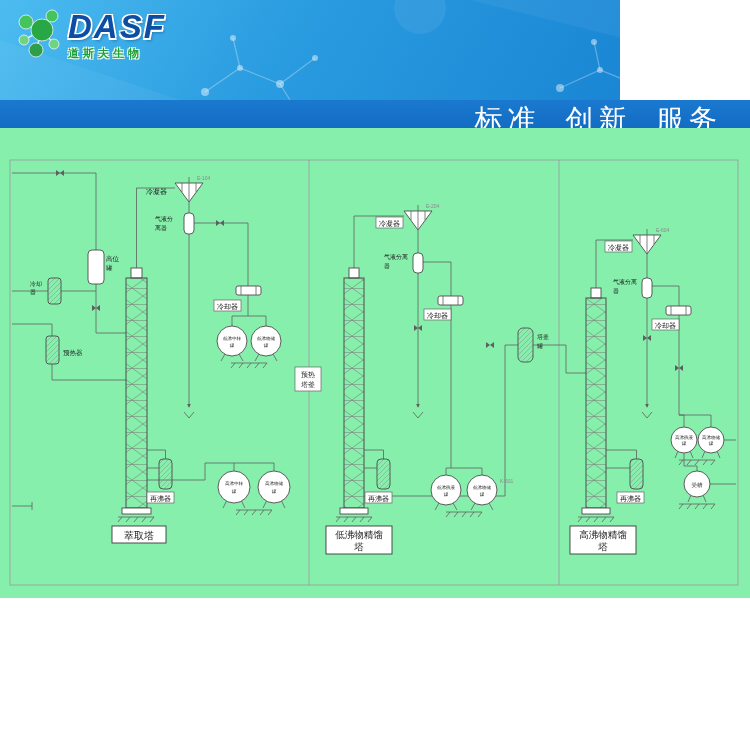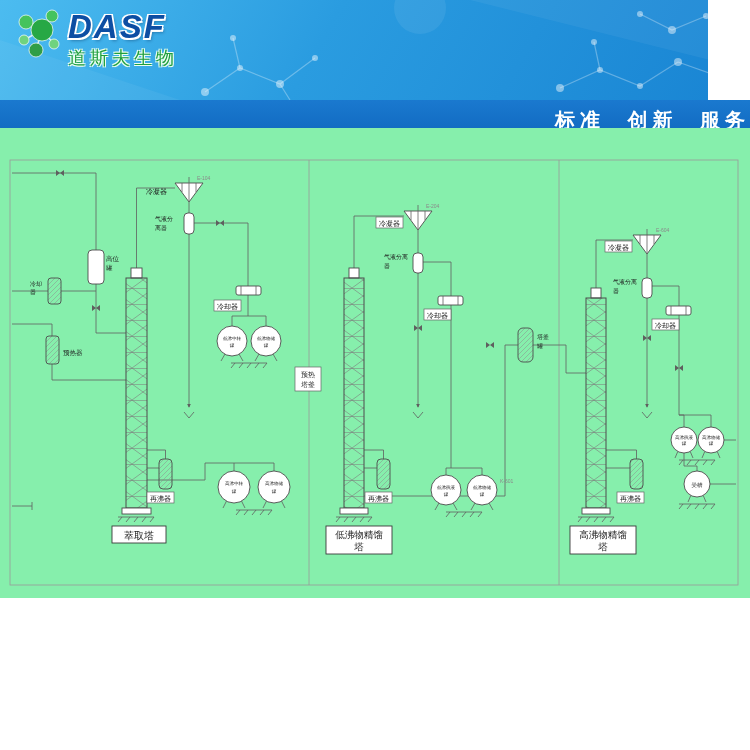--- a/index.html
+++ b/index.html
@@ -1,28 +1,28 @@
 <!DOCTYPE html>
 <html><head>
 <meta charset="utf-8">
 <style>
   html,body{margin:0;padding:0}
   body{width:750px;height:750px;background:#ffffff;font-family:"Liberation Sans",sans-serif;overflow:hidden;position:relative}
   
-  .banner{position:relative;width:708px;height:100px;background:linear-gradient(120deg,#4cbcf0 0%,#2a9ce0 45%,#1a86d4 100%);overflow:hidden}
+  .banner{position:relative;width:620px;height:100px;background:linear-gradient(120deg,#4cbcf0 0%,#2a9ce0 45%,#1a86d4 100%);overflow:hidden}
   .banner .pat{position:absolute;left:0;top:0;z-index:0}
   .logo{position:absolute;left:12px;top:4px;display:flex;align-items:flex-start;z-index:2}
   .logo-text{margin-left:4px;margin-top:6px}
   .brand{font-size:33px;font-weight:bold;font-style:italic;letter-spacing:2px;color:#0d4ea3;
          text-shadow:-1.5px -1.5px 0 #fff,1.5px -1.5px 0 #fff,-1.5px 1.5px 0 #fff,1.5px 1.5px 0 #fff,2px 3px 3px rgba(0,30,70,.35);line-height:34px}
-  .brand-sub{font-size:18px;font-weight:normal;letter-spacing:4px;color:#1f9e3c;margin-top:2px;
+  .brand-sub{font-size:11px;font-weight:bold;letter-spacing:4px;color:#1f9e3c;margin-top:2px;
          text-shadow:-1px -1px 0 #eaffef,1px -1px 0 #eaffef,-1px 1px 0 #eaffef,1px 1px 0 #eaffef}
   .page-title{position:absolute;left:0;right:0;top:24px;text-align:center;font-size:48px;font-weight:bold;letter-spacing:8px;color:#ffffff;z-index:1;text-shadow:0 3px 4px rgba(0,40,90,.35)}
   .strip{width:750px;height:40px;background:linear-gradient(180deg,#1a79cf 0%,#0f67be 100%);display:flex;align-items:center;justify-content:flex-end}
-  .tagline{font-size:20px;font-weight:bold;color:#ffffff;letter-spacing:5px;word-spacing:12px;}
+  .tagline{font-size:28px;font-weight:normal;color:#ffffff;letter-spacing:5px;word-spacing:12px;padding-right:28px}
   
   .diagram-wrap{position:absolute;left:0;top:128px;width:750px;height:470px;background:#86efac}
   svg text{font-family:"Liberation Sans",sans-serif;fill:#1c1c1c}
   .frame{fill:none;stroke:#9a9a9a;stroke-width:0.8}
   .ln{stroke:#5f5f5f;stroke-width:0.8;fill:none}
   .eq{stroke:#4c4c4c;stroke-width:0.9;fill:#ffffff}
   .eqh{stroke:#4c4c4c;stroke-width:0.9;fill:url(#hat)}
   .col{stroke:#4c4c4c;stroke-width:1;fill:url(#lat)}
   .box{fill:#ffffff;stroke:#666;stroke-width:0.7}
   .nbox{fill:#ffffff;stroke:#3a3a3a;stroke-width:0.9}

